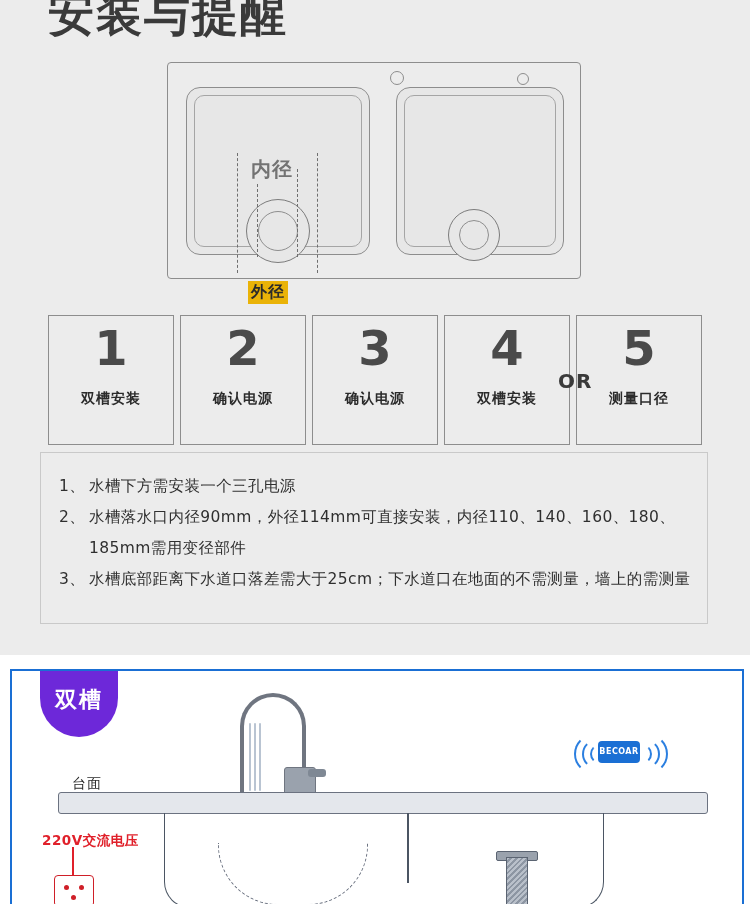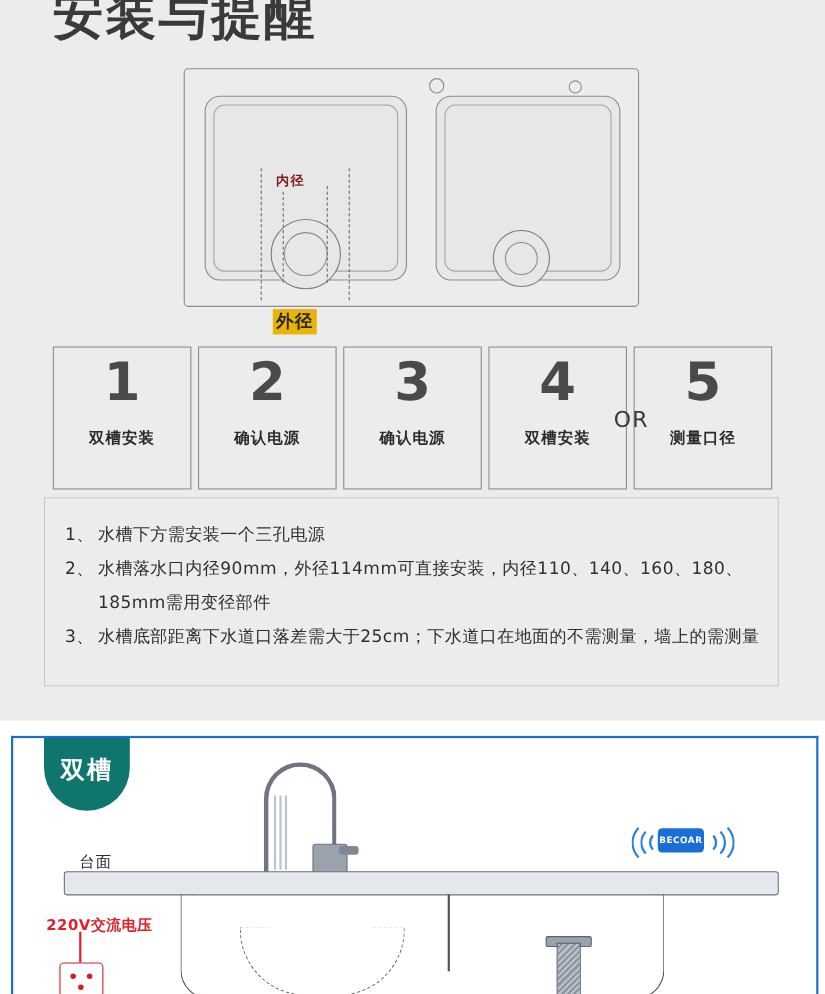--- a/index.html
+++ b/index.html
@@ -113,23 +113,23 @@
   }
   .dash-v.a { left: 69px;  top: 90px; }
   .dash-v.b { left: 149px; top: 90px; }
   .dash-v.c { left: 89px;  top: 106px; height: 88px; }
   .dash-v.d { left: 129px; top: 106px; height: 88px; }
 
   .label-nei {
     position: absolute;
     left: 80px;
     top: 92px;
-    font-size: 12px;
-    font-weight: 700;
-    color: #7f1d1d;
+    font-size: 20px;
+    font-weight: 700;
+    color: #737373;
     background: #e7e7e7;
     padding: 1px 3px;
     letter-spacing: 1px;
   }
   .label-wai {
     position: absolute;
     left: 80px;
     top: 218px;
     font-size: 16px;
     font-weight: 700;
@@ -181,21 +181,21 @@
   .step-1 { left: 132px; }
   .step-2 { left: 264px; }
   .step-3 { left: 396px; }
   .step-4 { left: 528px; }
 
   .or-label {
     position: absolute;
     left: 510px;
     top: 54px;
     font-size: 20px;
-    font-weight: 400;
+    font-weight: 700;
     color: #3a3a3a;
     letter-spacing: 1px;
   }
 
   
   .notes {
     position: absolute;
     left: 40px;
     top: 452px;
     width: 668px;
@@ -230,21 +230,21 @@
     border-bottom: none;
     background: #ffffff;
     overflow: hidden;
   }
   .ribbon {
     position: absolute;
     left: 28px;
     top: -2px;
     width: 78px;
     height: 68px;
-    background: #0f766e;
+    background: #6d28d9;
     border-radius: 0 0 40px 40px;
     text-decoration: underline;
   }
   .ribbon span {
     position: absolute;
     left: 0; right: 0;
     top: 16px;
     text-align: center;
     color: #ffffff;
     font-size: 22px;
@@ -319,21 +319,21 @@
     border-radius: 1px;
   }
   .water i:nth-child(1){ left: 1px; }
   .water i:nth-child(2){ left: 6px; }
   .water i:nth-child(3){ left: 11px; }
 
   
   .sensor {
     position: absolute;
     left: 556px;
-    top: 76px;
+    top: 64px;
     width: 96px;
     height: 40px;
   }
   .sensor .chip {
     position: absolute;
     left: 30px;
     top: 6px;
     width: 42px;
     height: 22px;
     background: #1a6fd4;

